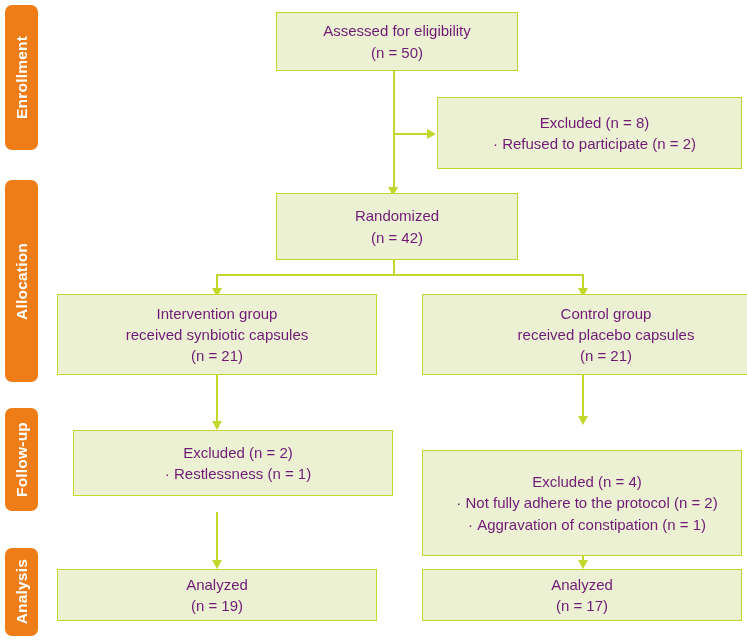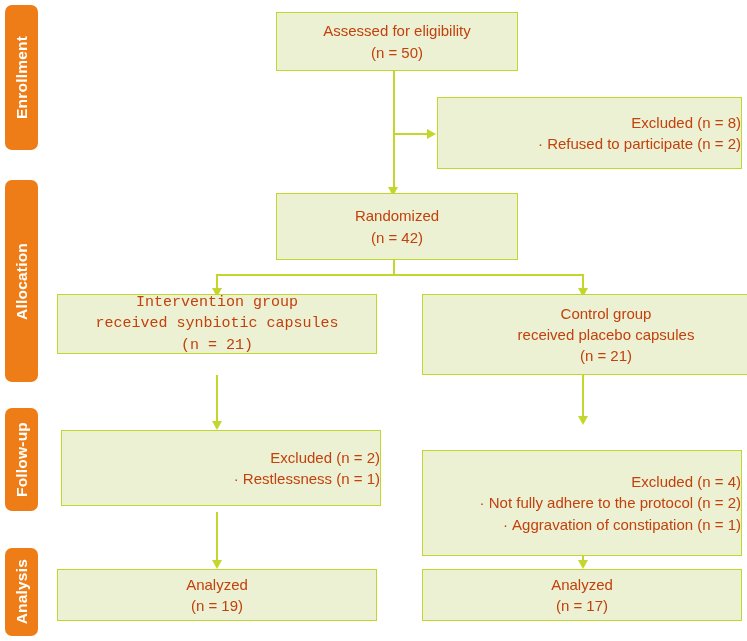--- a/index.html
+++ b/index.html
@@ -41,33 +41,33 @@
     white-space: nowrap;
     line-height: 1;
   }
 
   
   .node {
     position: absolute;
     box-sizing: border-box;
     background: #ecf1d4;
     border: 1.6px solid #c3d62b;
-    color: #c2410c;
+    color: #701a75;
     font-size: 15px;
     line-height: 1.42;
     display: flex;
     flex-direction: column;
     justify-content: center;
   }
   .node.center {
     align-items: center;
     text-align: center;
   }
   .node.left {
-    align-items: flex-end;
+    align-items: center;
     text-align: left;
     padding-left: 10px;
   }
   .node .line {
     white-space: nowrap;
   }
   .node .bullet-line::before {
     content: "\00B7\00A0";
   }
 
@@ -153,33 +153,33 @@
   <div class="node left" style="left:437px; top:97px; width:305px; height:72px;">
     <div class="line">Excluded (n = 8)</div>
     <div class="line bullet-line">Refused to participate (n = 2)</div>
   </div>
 
   <div class="node center" style="left:276px; top:193px; width:242px; height:67px;">
     <div class="line">Randomized</div>
     <div class="line">(n = 42)</div>
   </div>
 
-  <div class="node center" style="left:57px; top:294px; width:320px; height:60px;font-family:Liberation Mono, monospace;">
+  <div class="node center" style="left:57px; top:294px; width:320px; height:81px;">
     <div class="line">Intervention group</div>
     <div class="line">received synbiotic capsules</div>
     <div class="line">(n = 21)</div>
   </div>
 
   <div class="node center" style="left:422px; top:294px; width:368px; height:81px;">
     <div class="line">Control group</div>
     <div class="line">received placebo capsules</div>
     <div class="line">(n = 21)</div>
   </div>
 
-  <div class="node left" style="left:61px; top:430px; width:320px; height:76px;">
+  <div class="node left" style="left:73px; top:430px; width:320px; height:66px;">
     <div class="line">Excluded (n = 2)</div>
     <div class="line bullet-line">Restlessness (n = 1)</div>
   </div>
 
   <div class="node left" style="left:422px; top:450px; width:320px; height:106px;">
     <div class="line">Excluded (n = 4)</div>
     <div class="line bullet-line">Not fully adhere to the protocol (n = 2)</div>
     <div class="line bullet-line">Aggravation of constipation (n = 1)</div>
   </div>
 

